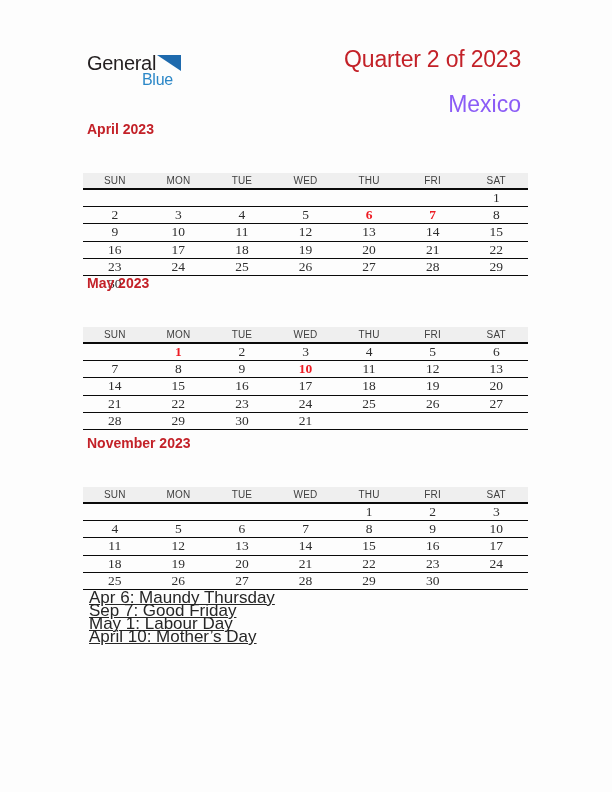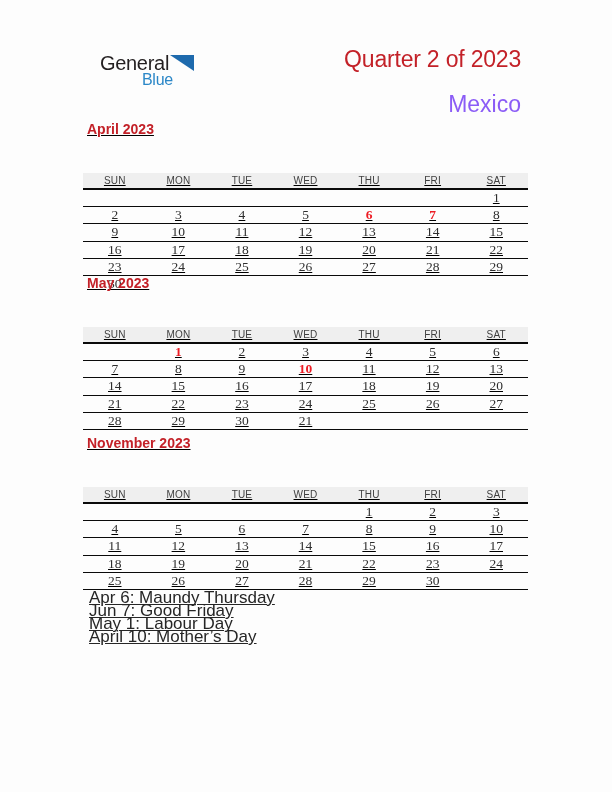--- a/index.html
+++ b/index.html
@@ -2,33 +2,33 @@
 <html style="--logo-black: #231F20; --logo-blue: #2B87C7; --title-red: #C32128; --accent-red: #C32128; --date-red: #ED1C24; --header-bg: #EFEFEF;"><head>
 <meta charset="utf-8">
 <style>
   html,body{margin:0;padding:0;}
   body{width:612px;height:792px;background:#ffffff;font-family:"Liberation Sans",sans-serif;
        -webkit-font-smoothing:antialiased;}
   .page{position:relative;width:612px;height:792px;background:#fdfdfd;overflow:hidden;}
 
   
   .logo{position:absolute;left:87px;top:54px;width:120px;height:40px;}
-  .logo-row1{display:flex;align-items:flex-start;justify-content:center;}
+  .logo-row1{display:flex;align-items:flex-start;}
   .logo-general{font-size:20px;line-height:19px;letter-spacing:-0.3px;color:var(--logo-black,#231F20);}
   .logo-tri{margin-left:1px;margin-top:1px;display:block;}
   .logo-blue{position:absolute;left:55px;top:16px;font-size:16px;line-height:19px;
              letter-spacing:-0.3px;color:var(--logo-blue,#2B87C7);}
 
   
   .titleblock{position:absolute;top:46px;right:91px;text-align:right;}
   .main-title{font-size:23px;line-height:26px;letter-spacing:-0.2px;color:var(--title-red,#C32128);white-space:nowrap;}
   .sub-title{font-size:23px;line-height:19px;margin-top:23px;color:#8b5cf6;}
 
   
-  .month{position:absolute;left:83px;width:445px;text-decoration:underline;}
+  .month{position:absolute;left:83px;width:445px;}
   .m0{top:121px;}
   .m1{top:275px;}
   .m2{top:435px;}
   .month-label{font-size:14px;font-weight:bold;line-height:16px;margin-bottom:3px;
                padding-left:4px;color:var(--accent-red,#C32128);}
   .cal-header{display:flex;height:15px;background:var(--header-bg,#EFEFEF);
               border-bottom:2px solid #0a0a0a;margin-top:36px;}
   .cal-header span{flex:1;text-align:center;font-size:10px;line-height:16px;
                    letter-spacing:0.2px;color:#3f3f3f;}
   .cal-row{display:flex;height:16.2px;border-bottom:1.5px solid #0a0a0a;}
@@ -239,18 +239,18 @@
           <span class="cal-cell">28</span>
           <span class="cal-cell">29</span>
           <span class="cal-cell">30</span>
           <span class="cal-cell"></span>
         </div>
       </section>
     </div>
 
   <div class="holidays">
       <div class="holiday">Apr 6: Maundy Thursday</div>
-      <div class="holiday">Jun 7: Good Friday</div>
+      <div class="holiday">Sep 7: Good Friday</div>
       <div class="holiday">May 1: Labour Day</div>
       <div class="holiday">April 10: Mother’s Day</div>
     </div>
 
 </div>
 
 </body></html>

